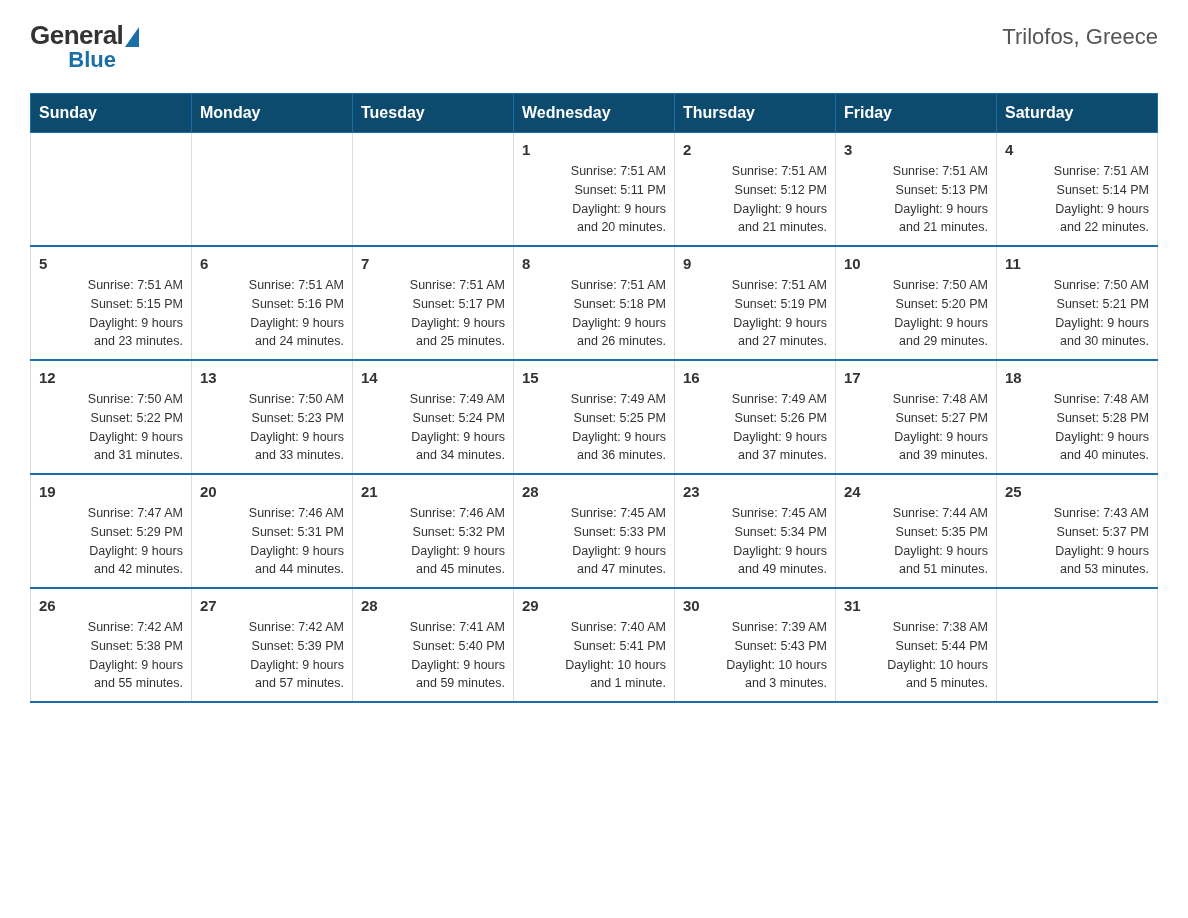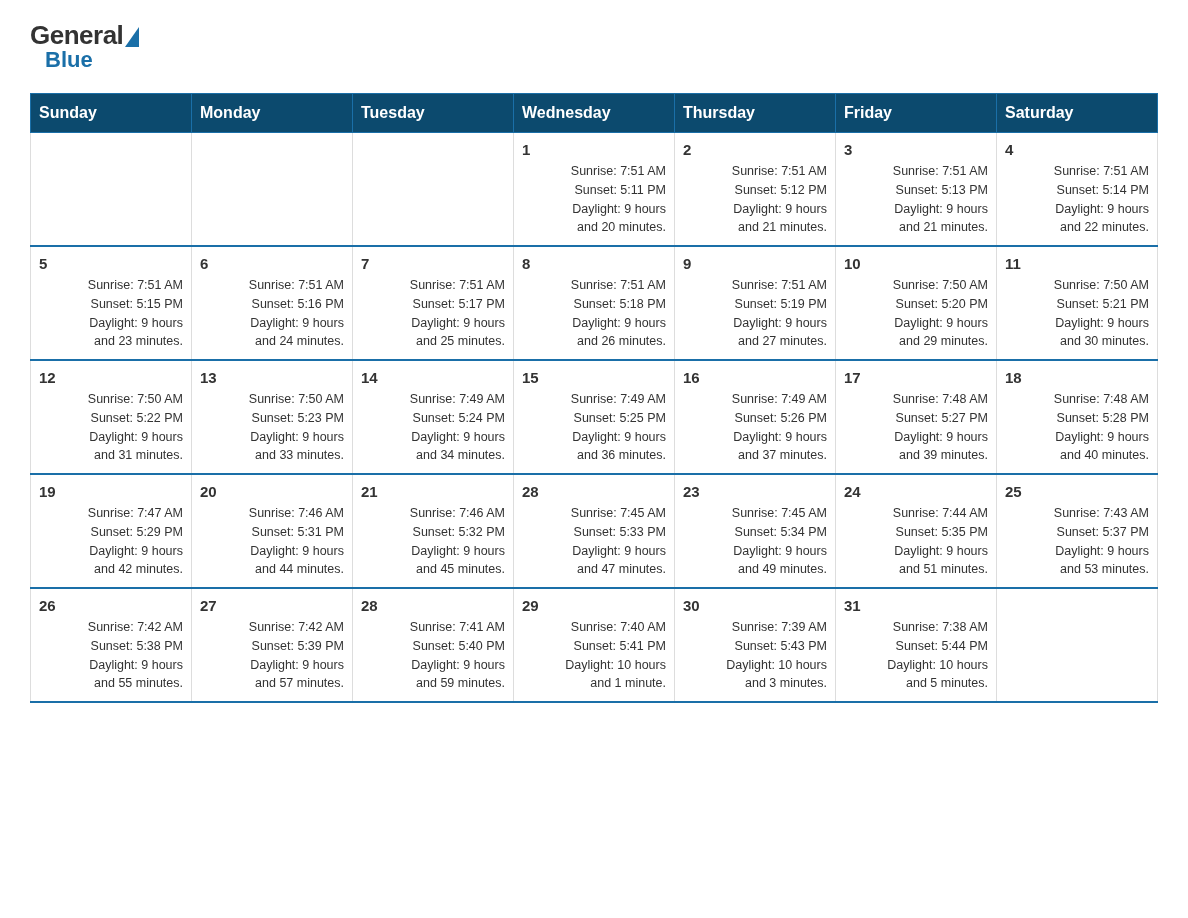--- a/index.html
+++ b/index.html
@@ -13,21 +13,21 @@
     }
     .header {
       display: flex;
       justify-content: space-between;
       align-items: flex-start;
       margin-bottom: 20px;
     }
     .logo {
       display: flex;
       flex-direction: column;
-      align-items: flex-start;
+      align-items: center;
     }
     .logo-top {
       display: flex;
       align-items: center;
     }
     .logo-general {
       font-size: 26px;
       font-weight: bold;
       color: #333;
       letter-spacing: -0.5px;
@@ -110,20 +110,21 @@
   <div class="logo">
     <div class="logo-top">
       <span class="logo-general">General</span>
       <div class="logo-triangle"></div>
     </div>
     <div style="display:flex; align-items:center; margin-left:4px;">
       <span class="logo-blue-text">Blue</span>
     </div>
   </div>
   <div class="title-section">
+    <div class="calendar-subtitle">Trilofos, Greece</div>
   </div>
 </div>
 
 <table class="calendar">
   <thead>
     <tr>
     <th>Sunday</th>
         <th>Monday</th>
         <th>Tuesday</th>
         <th>Wednesday</th>

